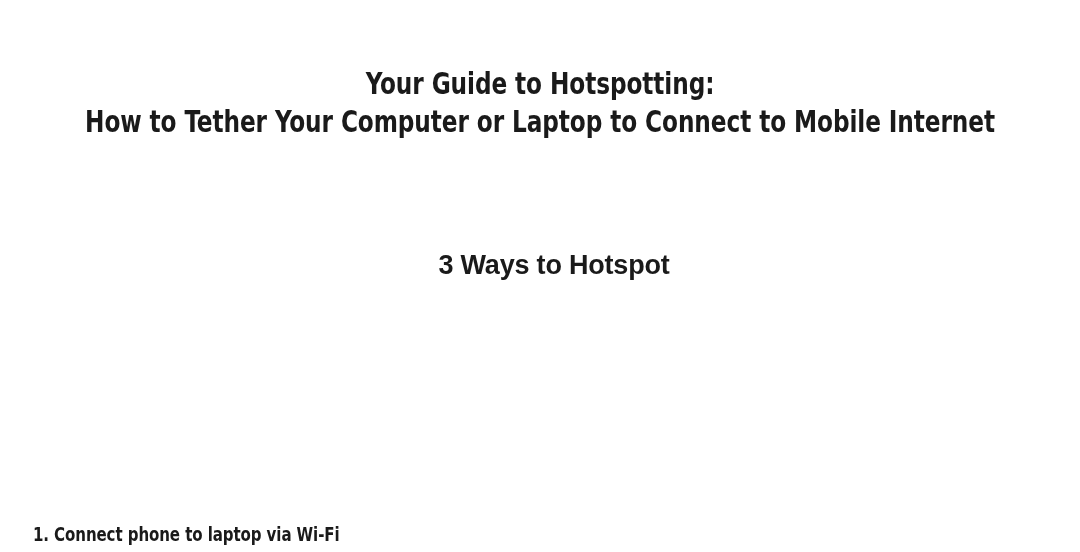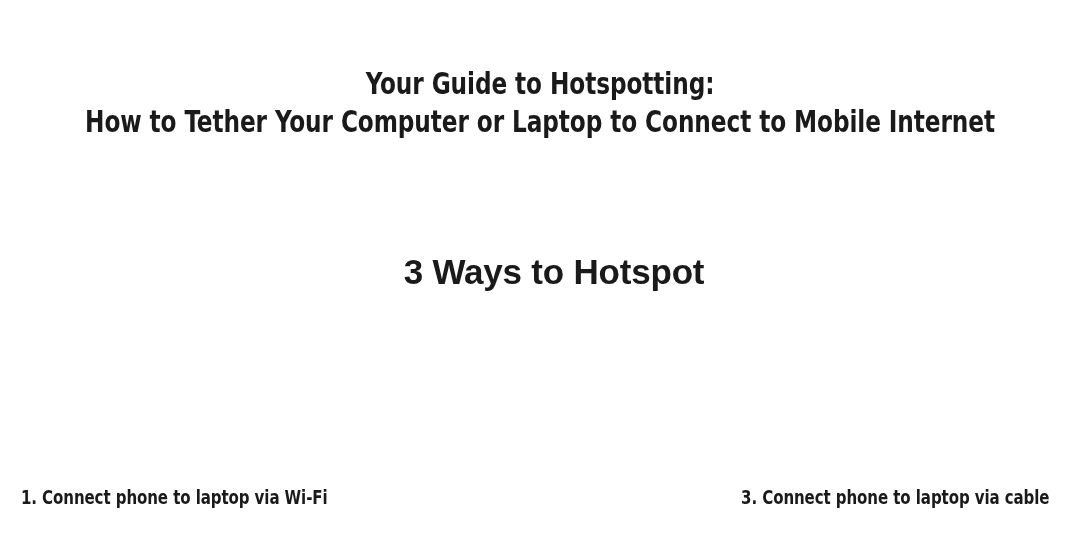--- a/index.html
+++ b/index.html
@@ -51,21 +51,21 @@
   .section-heading {
     position: absolute;
     left: 0;
     top: 227px;
     width: 1080px;
     padding-left: 28px;
     box-sizing: border-box;
     text-align: center;
     font-family: "Liberation Sans", sans-serif;
     font-weight: 700;
-    font-size: 35px;
+    font-size: 27px;
     line-height: 32px;
     letter-spacing: -0.2px;
     color: #1a1a1a;
   }
 
   
   .figure-row {
     position: absolute;
     left: 0;
     top: 290px;
@@ -96,21 +96,22 @@
     left: 0;
     top: 486px;
     width: 1080px;
     display: flex;
     flex-direction: row;
     align-items: flex-start;
     justify-content: space-between;
   }
   .caption-cell {
     width: 360px;
-    text-align: left;
+    text-align: right;
+    margin-top: 37px;
   }
   .caption-text {
     display: inline-block;
     font-family: "DejaVu Sans Condensed", "Liberation Sans Narrow", "Liberation Sans", sans-serif;
     font-stretch: condensed;
     font-weight: 700;
     font-size: 19px;
     line-height: 22px;
     letter-spacing: -0.1px;
     color: #1a1a1a;
@@ -140,18 +141,15 @@
     </div>
     <div class="figure-cell">
       <div class="figure-image"></div>
     </div>
   </div>
 
   <div class="caption-row">
     <div class="caption-cell">
       <span class="caption-text">1. Connect phone to laptop via Wi-Fi</span>
     </div>
-    <div class="caption-cell">
-      <span class="caption-text">3. Connect phone to laptop via cable</span>
-    </div>
   </div>
 
 </div>
 
 </body></html>

